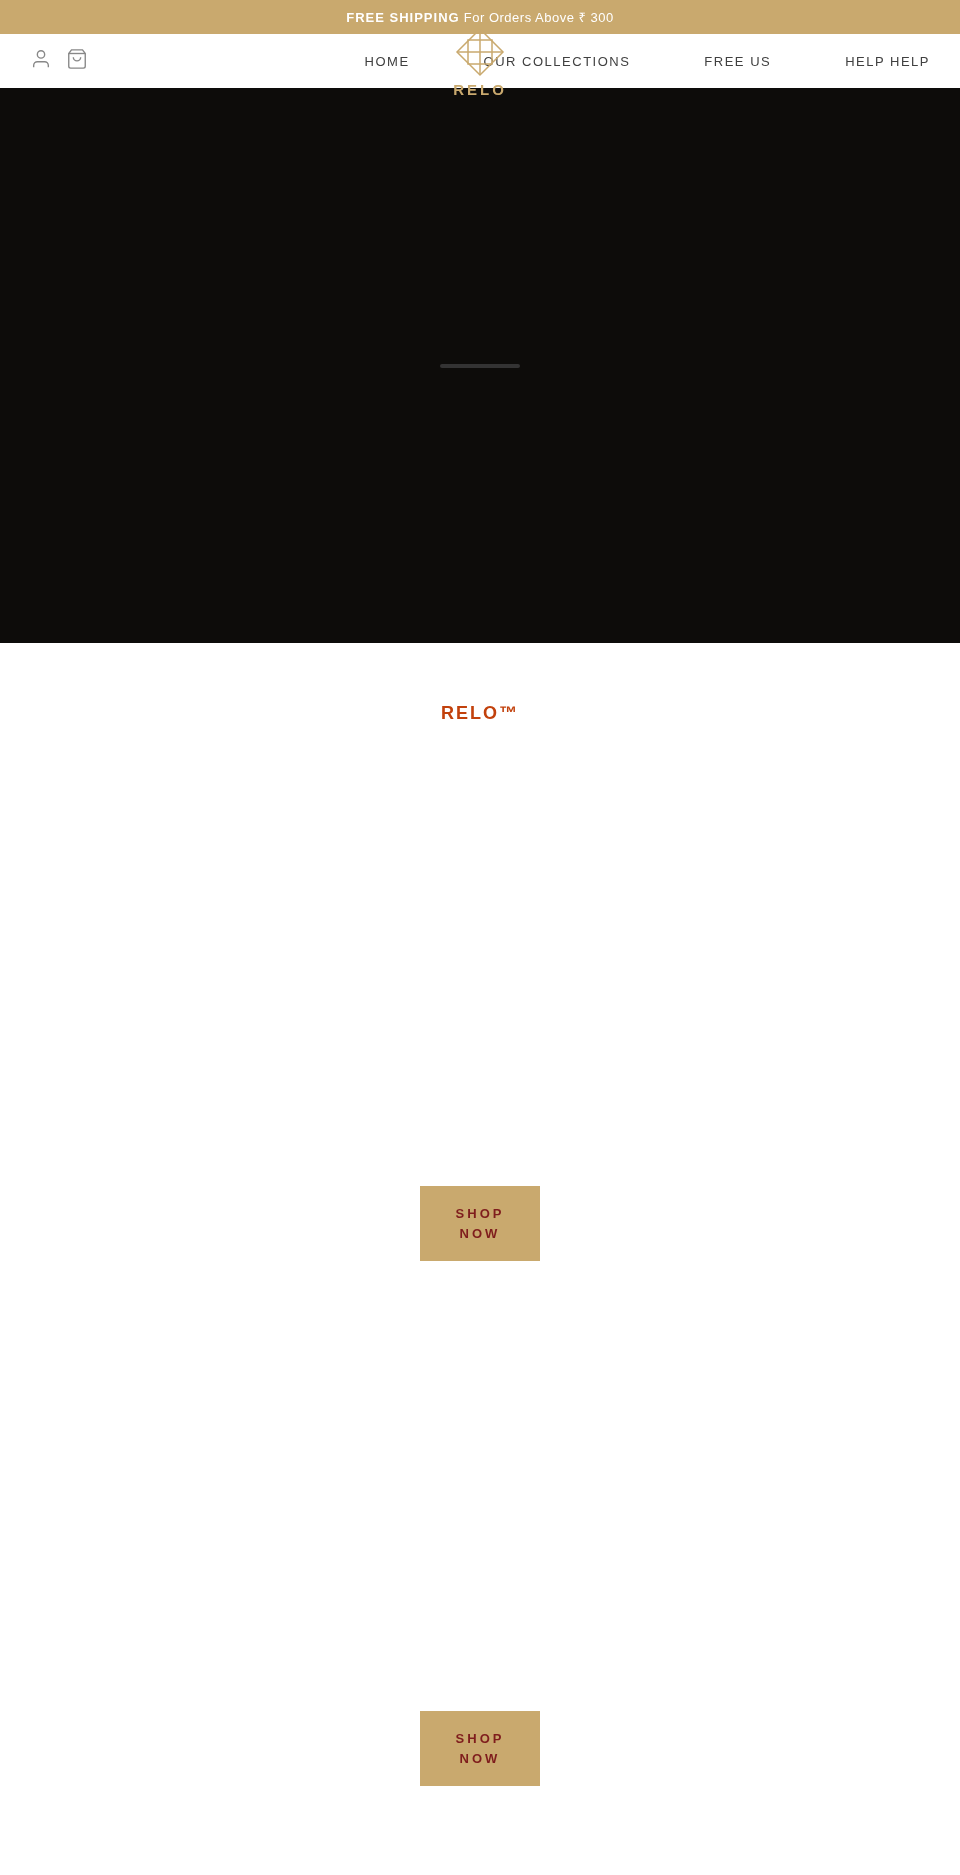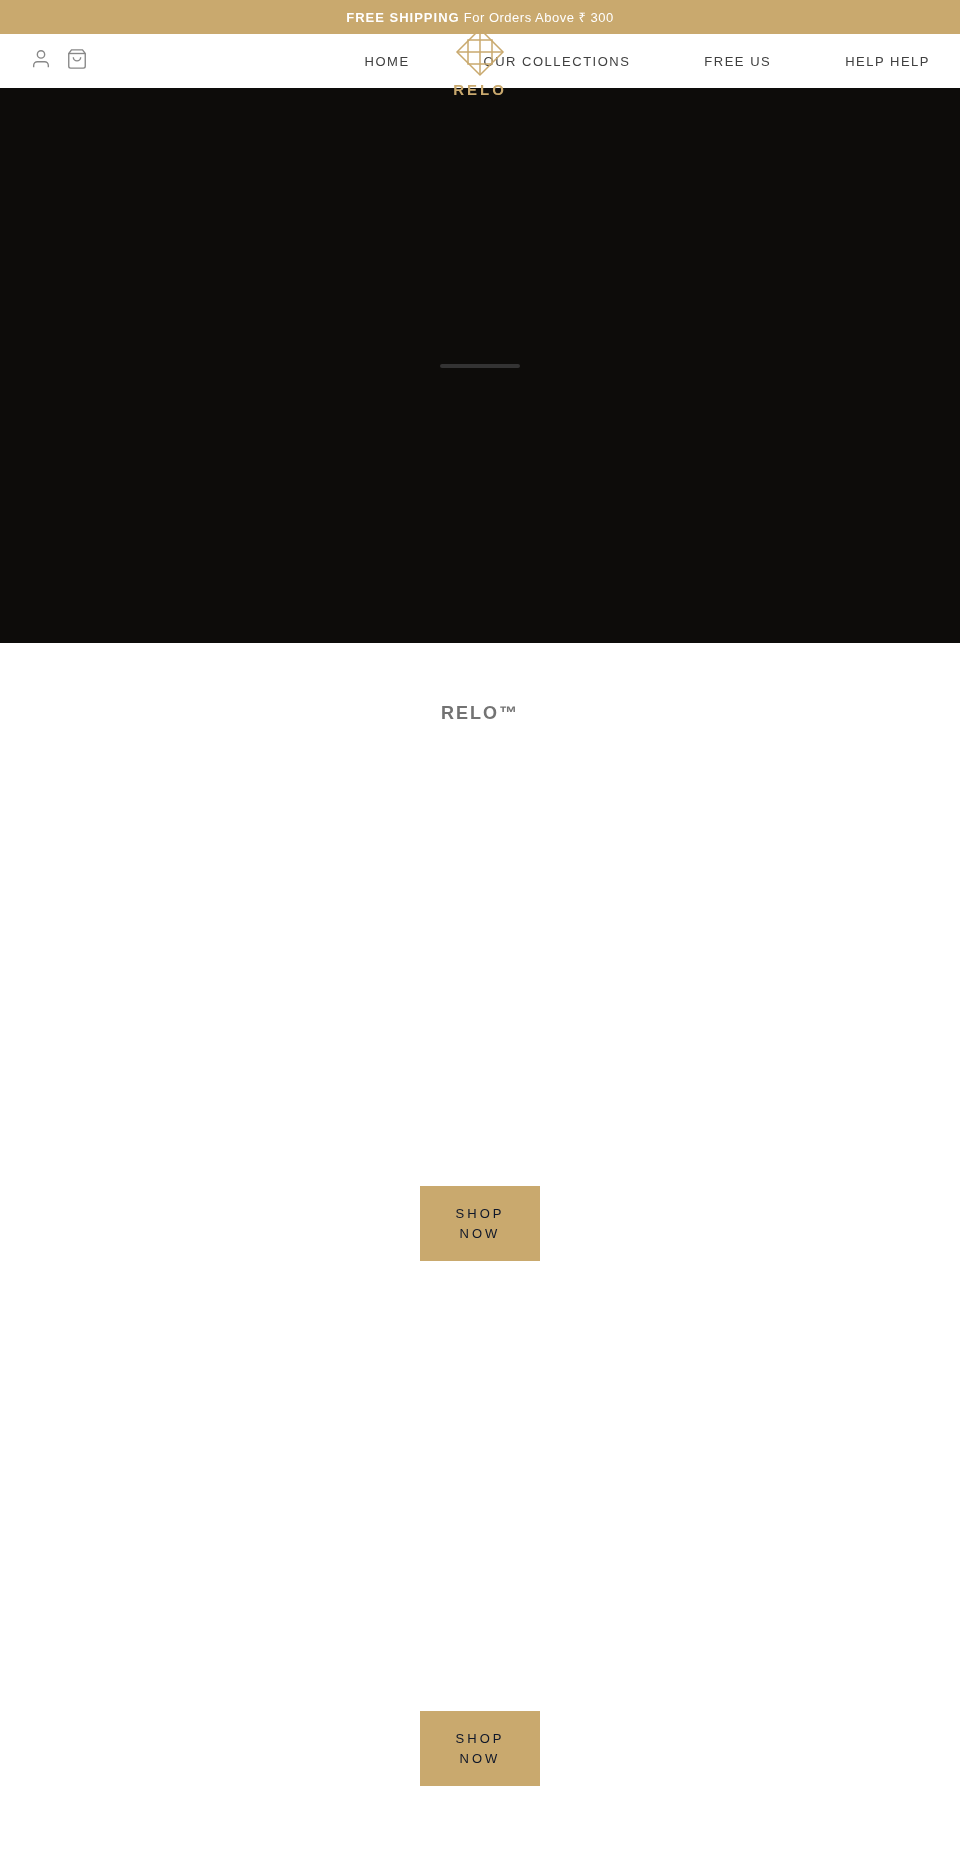--- a/index.html
+++ b/index.html
@@ -92,21 +92,21 @@
     
     .about-section {
       text-align: center;
       padding: 60px 120px 40px;
     }
     .about-section h2 {
       font-size: 18px;
       font-weight: 600;
       letter-spacing: 2px;
       margin-bottom: 22px;
-      color: #737373;
+      color: #c2410c;
     }
     .about-section p {
       font-size: 15px;
       line-height: 1.75;
       color: #111;
     }
     .about-section p strong {
       font-weight: 700;
     }
 
@@ -117,27 +117,27 @@
       flex-direction: column;
       align-items: center;
     }
     .product-image-placeholder {
       width: 960px;
       height: 360px;
       background: #fff;
     }
     .shop-now-btn {
       background: #c9a96e;
-      color: #0f172a;
+      color: #7f1d1d;
       border: none;
       cursor: pointer;
       padding: 18px 19px;
       font-size: 13px;
       letter-spacing: 3px;
-      font-weight: 400;
+      font-weight: 700;
       text-transform: uppercase;
       margin-top: 10px;
       line-height: 1.5;
       min-width: 120px;
     }
   </style>
 </head>
 <body>
 
 <div class="top-banner">

